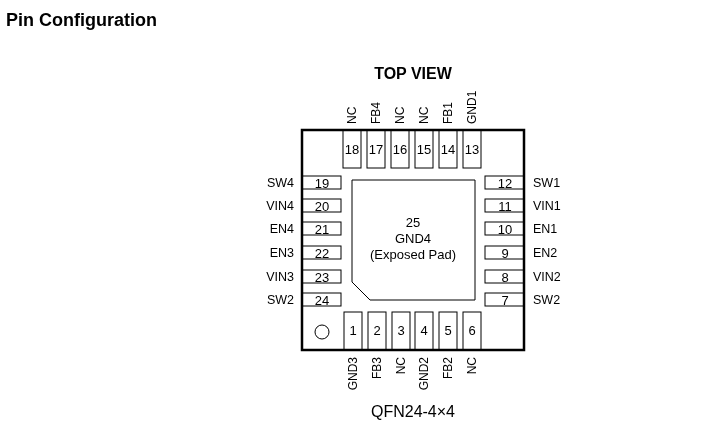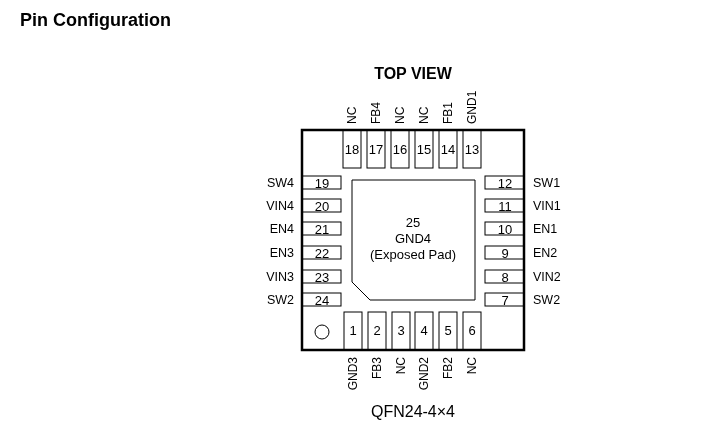--- a/index.html
+++ b/index.html
@@ -1,18 +1,18 @@
 <!DOCTYPE html>
 <html><head>
 <meta charset="utf-8">
 <style>
   html, body { margin: 0; padding: 0; background: #ffffff; }
   body { width: 701px; height: 428px; position: relative; overflow: hidden;
          font-family: "Liberation Sans", sans-serif; color: #000; }
-  .title { position: absolute; left: 20px; top: 10px; font-size: 18px; font-weight: bold; }
+  .title { position: absolute; left: 6px; top: 10px; font-size: 18px; font-weight: bold; }
   svg { position: absolute; left: 0; top: 0; }
   .lbl { font-family: "Liberation Sans", sans-serif; font-size: 12.5px; fill: #000; }
   .num { font-family: "Liberation Sans", sans-serif; font-size: 13px; fill: #000; }
   .pinv { font-family: "Liberation Sans", sans-serif; font-size: 12px; fill: #000; }
   .head { font-family: "Liberation Sans", sans-serif; font-size: 16px; font-weight: bold; fill: #000; }
   .pkg { font-family: "Liberation Sans", sans-serif; font-size: 16px; fill: #000; }
   .pad { font-family: "Liberation Sans", sans-serif; font-size: 13px; fill: #000; }
 </style>
 </head>
 <body>

